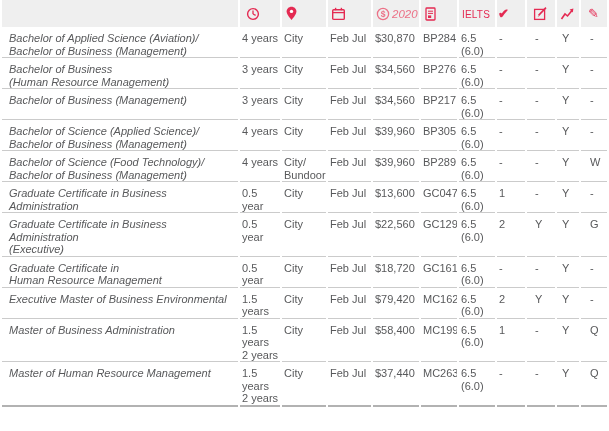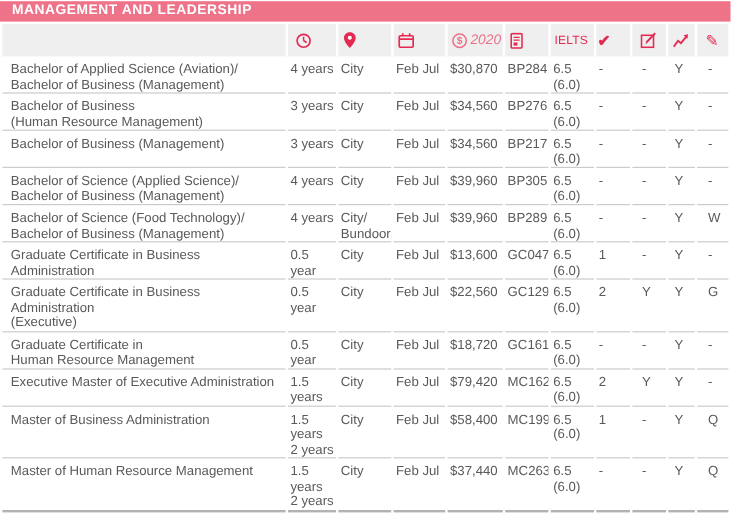--- a/index.html
+++ b/index.html
@@ -18,41 +18,38 @@
   }
   thead td{
     background:#efefef;height:27px;vertical-align:middle;padding:0 0 0 3px;
   }
   tbody td{
     vertical-align:top;padding:5px 1px 0 2px;height:25px;line-height:12.5px;
     border-bottom:1px solid #cbcbcb;white-space:pre-line;
     overflow:hidden;
   }
   tbody tr:last-child td{border-bottom:2px solid #b2b2b2;}
-  td.c-name{padding-left:7px;}
+  td.c-name{padding-left:7px;font-style:italic;}
   thead td.h-name{padding-left:7px;}
   thead td.h-dur{padding-left:6px;}
   td.c-chk{padding-left:2px;}   thead td.h-chk{padding-left:1px;}
   td.c-task{padding-left:8px;}  thead td.h-task{padding-left:6px;}
   td.c-path{padding-left:5px;}  thead td.h-path{padding-left:3px;}
   td.c-note{padding-left:9px;}  thead td.h-note{padding-left:7px;}
   .icon{display:inline-block;vertical-align:middle;}
   .glyph{font-size:13px;line-height:13px;color:#e42a52;font-weight:bold;}
   .pen-glyph{font-size:13px;line-height:13px;color:#e42a52;font-weight:normal;}
   .fee-year{color:#ec7187;font-size:11.5px;vertical-align:middle;margin-left:2px;font-style:italic;}
   .ielts-label{color:#e42a52;font-size:10px;letter-spacing:.2px;}
 </style>
 </head>
 <body>
 
 <div class="page">
 
-  <div class="banner">
-    <span>MANAGEMENT AND LEADERSHIP</span>
-  </div>
 
   <table>
     <colgroup>
       <col style="width:236px">
         <col style="width:40px">
         <col style="width:44px">
       <col style="width:43px">
         <col style="width:46px">
         <col style="width:36px">
       <col style="width:36px">
@@ -249,21 +246,21 @@
     <td class="c-fee">$18,720</td>
     <td class="c-code">GC161</td>
     <td class="c-ielts">6.5
 (6.0)</td>
     <td class="c-chk">-</td>
     <td class="c-task">-</td>
     <td class="c-path">Y</td>
     <td class="c-note">-</td>
   </tr>
         <tr>
-    <td class="c-name">Executive Master of Executive Administration</td>
+    <td class="c-name">Executive Master of Business Environmental</td>
     <td class="c-dur">1.5 years</td>
     <td class="c-loc">City</td>
     <td class="c-int">Feb Jul</td>
     <td class="c-fee">$79,420</td>
     <td class="c-code">MC162</td>
     <td class="c-ielts">6.5
 (6.0)</td>
     <td class="c-chk">2</td>
     <td class="c-task">Y</td>
     <td class="c-path">Y</td>

